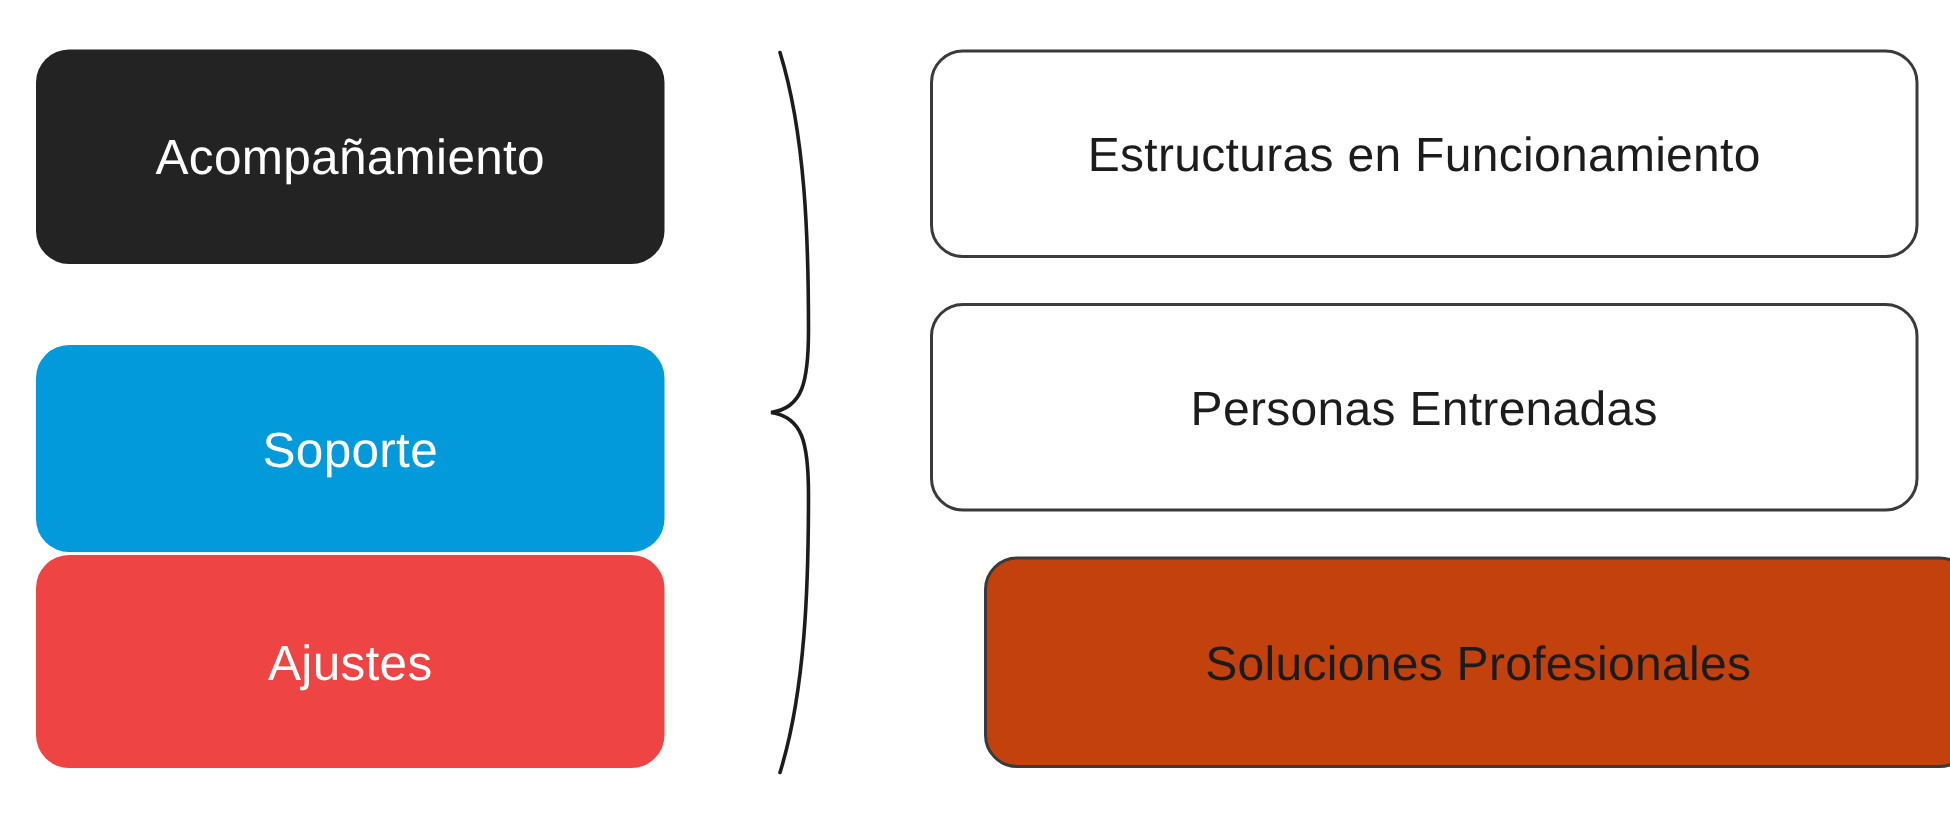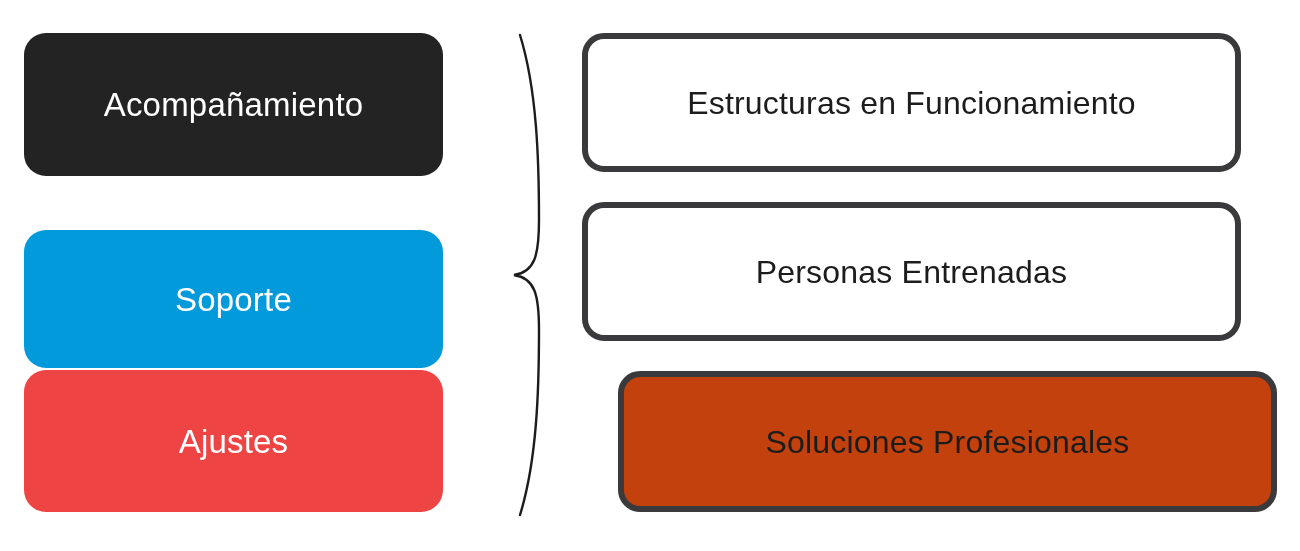--- a/index.html
+++ b/index.html
@@ -50,24 +50,24 @@
     position: absolute;
     left: 495px;
     top: 20px;
     width: 70px;
     height: 510px;
   }
 
   
   .outcome-box {
     position: absolute;
-    left: 582px;
+    left: 620px;
     width: 659px;
     background: #ffffff;
-    border: 6px solid #000000;
+    border: 2px solid #000000;
     border-radius: 22px;
     display: flex;
     align-items: center;
     justify-content: center;
     box-sizing: border-box;
   }
   .outcome-box .outcome-label {
     color: #1c1c1c;
     font-size: 32px;
     font-weight: 400;

